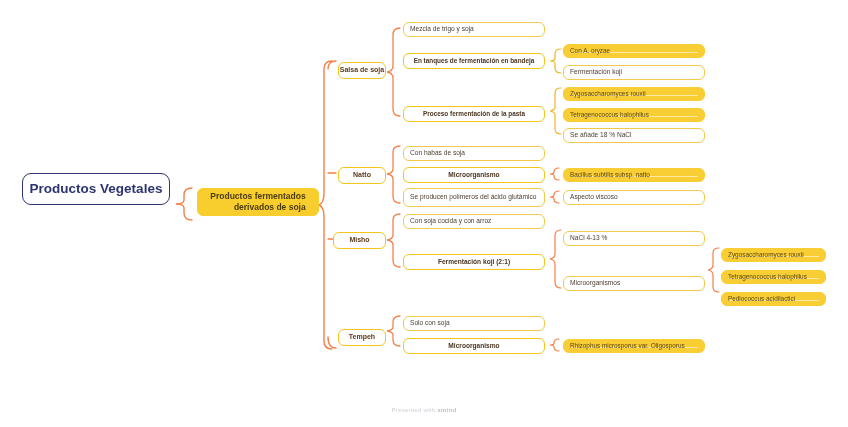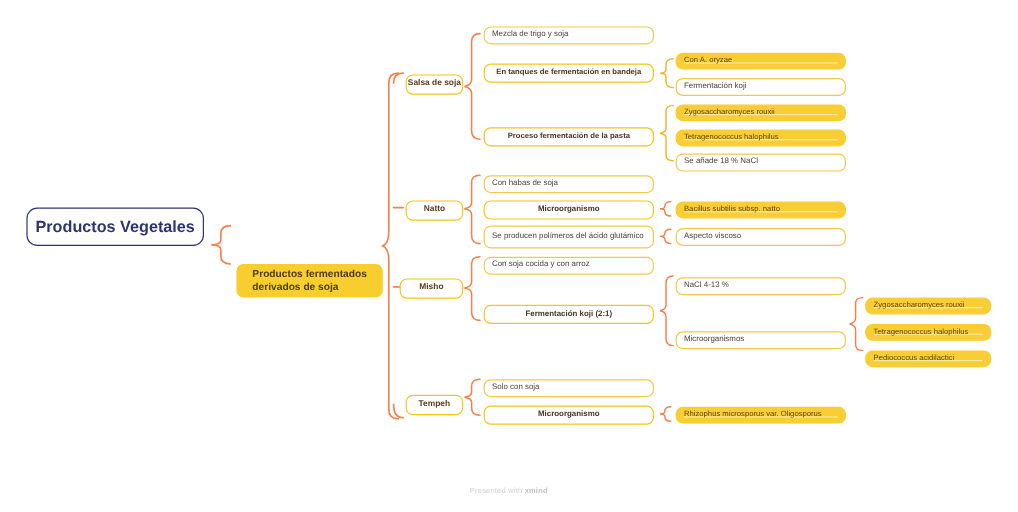--- a/index.html
+++ b/index.html
@@ -34,23 +34,22 @@
     border-radius:9px;
   }
   
   .node.main{
     background:#f7ce2e;
     border:1px solid #f7ce2e;
     color:#4a3b10;
     font-size:8.5px;
     font-weight:700;
     justify-content:center;
-    text-align:left;
-    border-radius:6px;
-    margin-top:32px;
+    text-align:right;
+    border-radius:6px;
   }
   
   .node.branch{
     background:#ffffff;
     border:1.3px solid #f5c518;
     color:#5a3a1a;
     font-size:7px;
     font-weight:700;
     justify-content:center;
     text-align:center;

